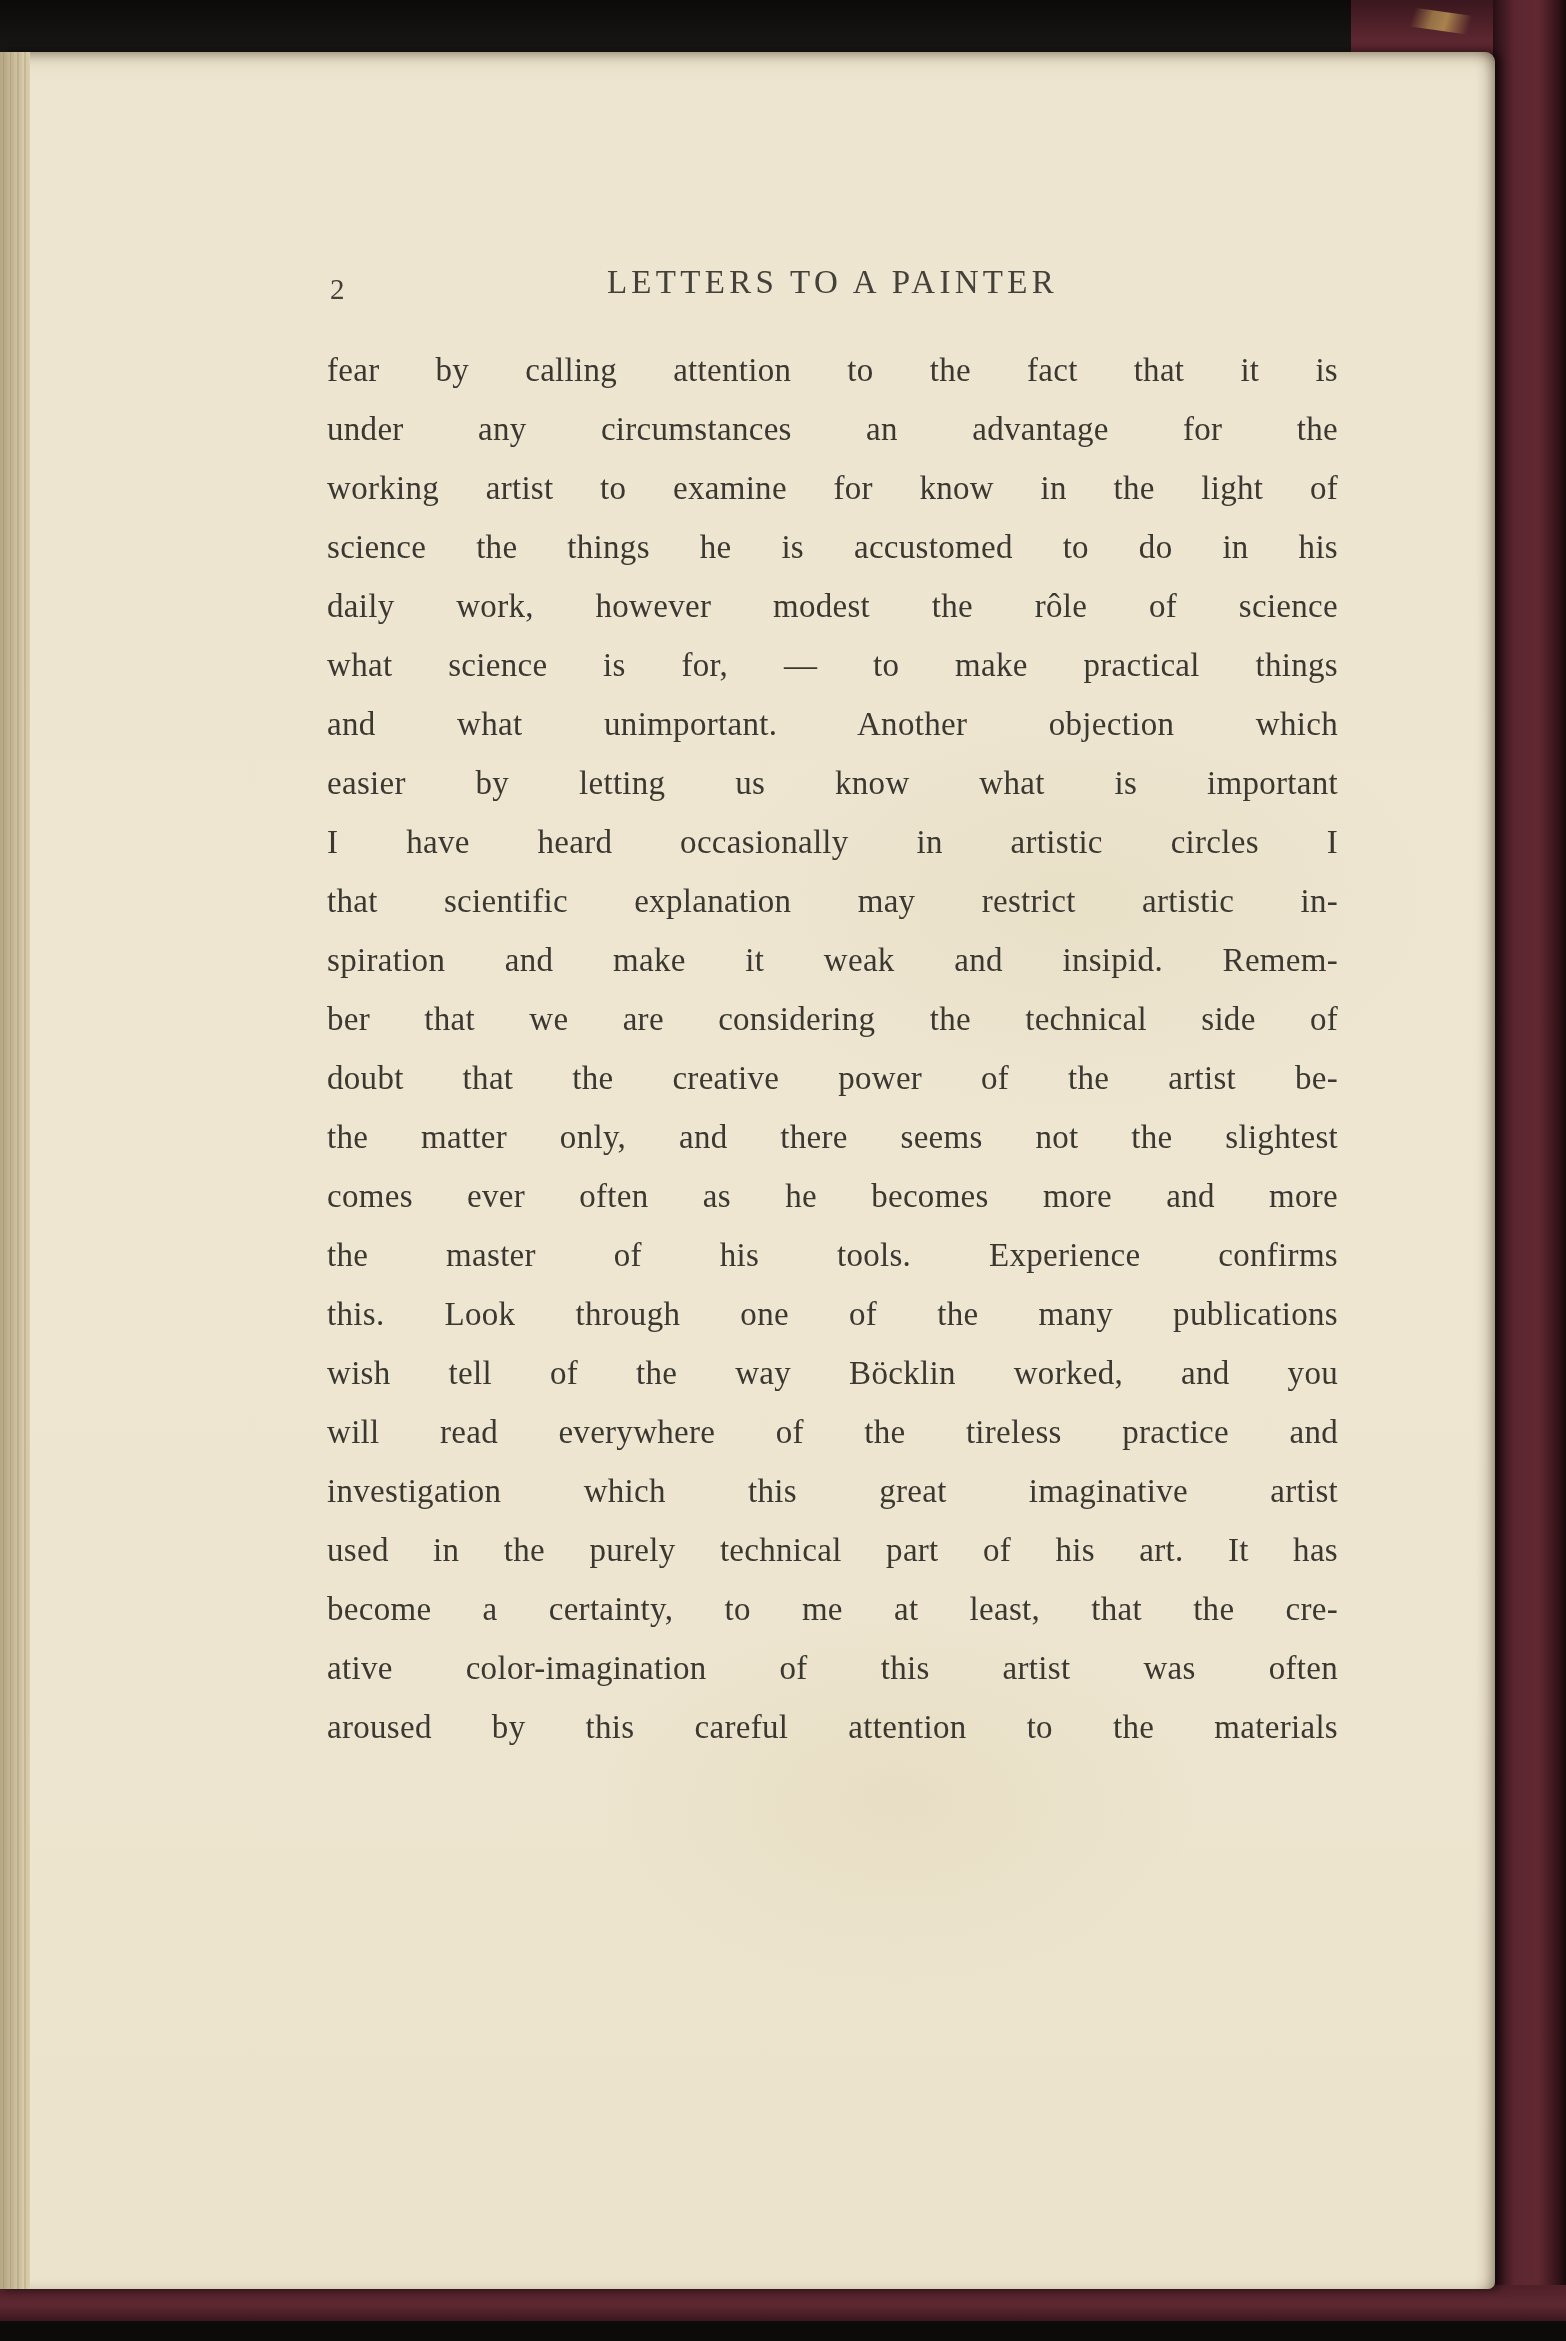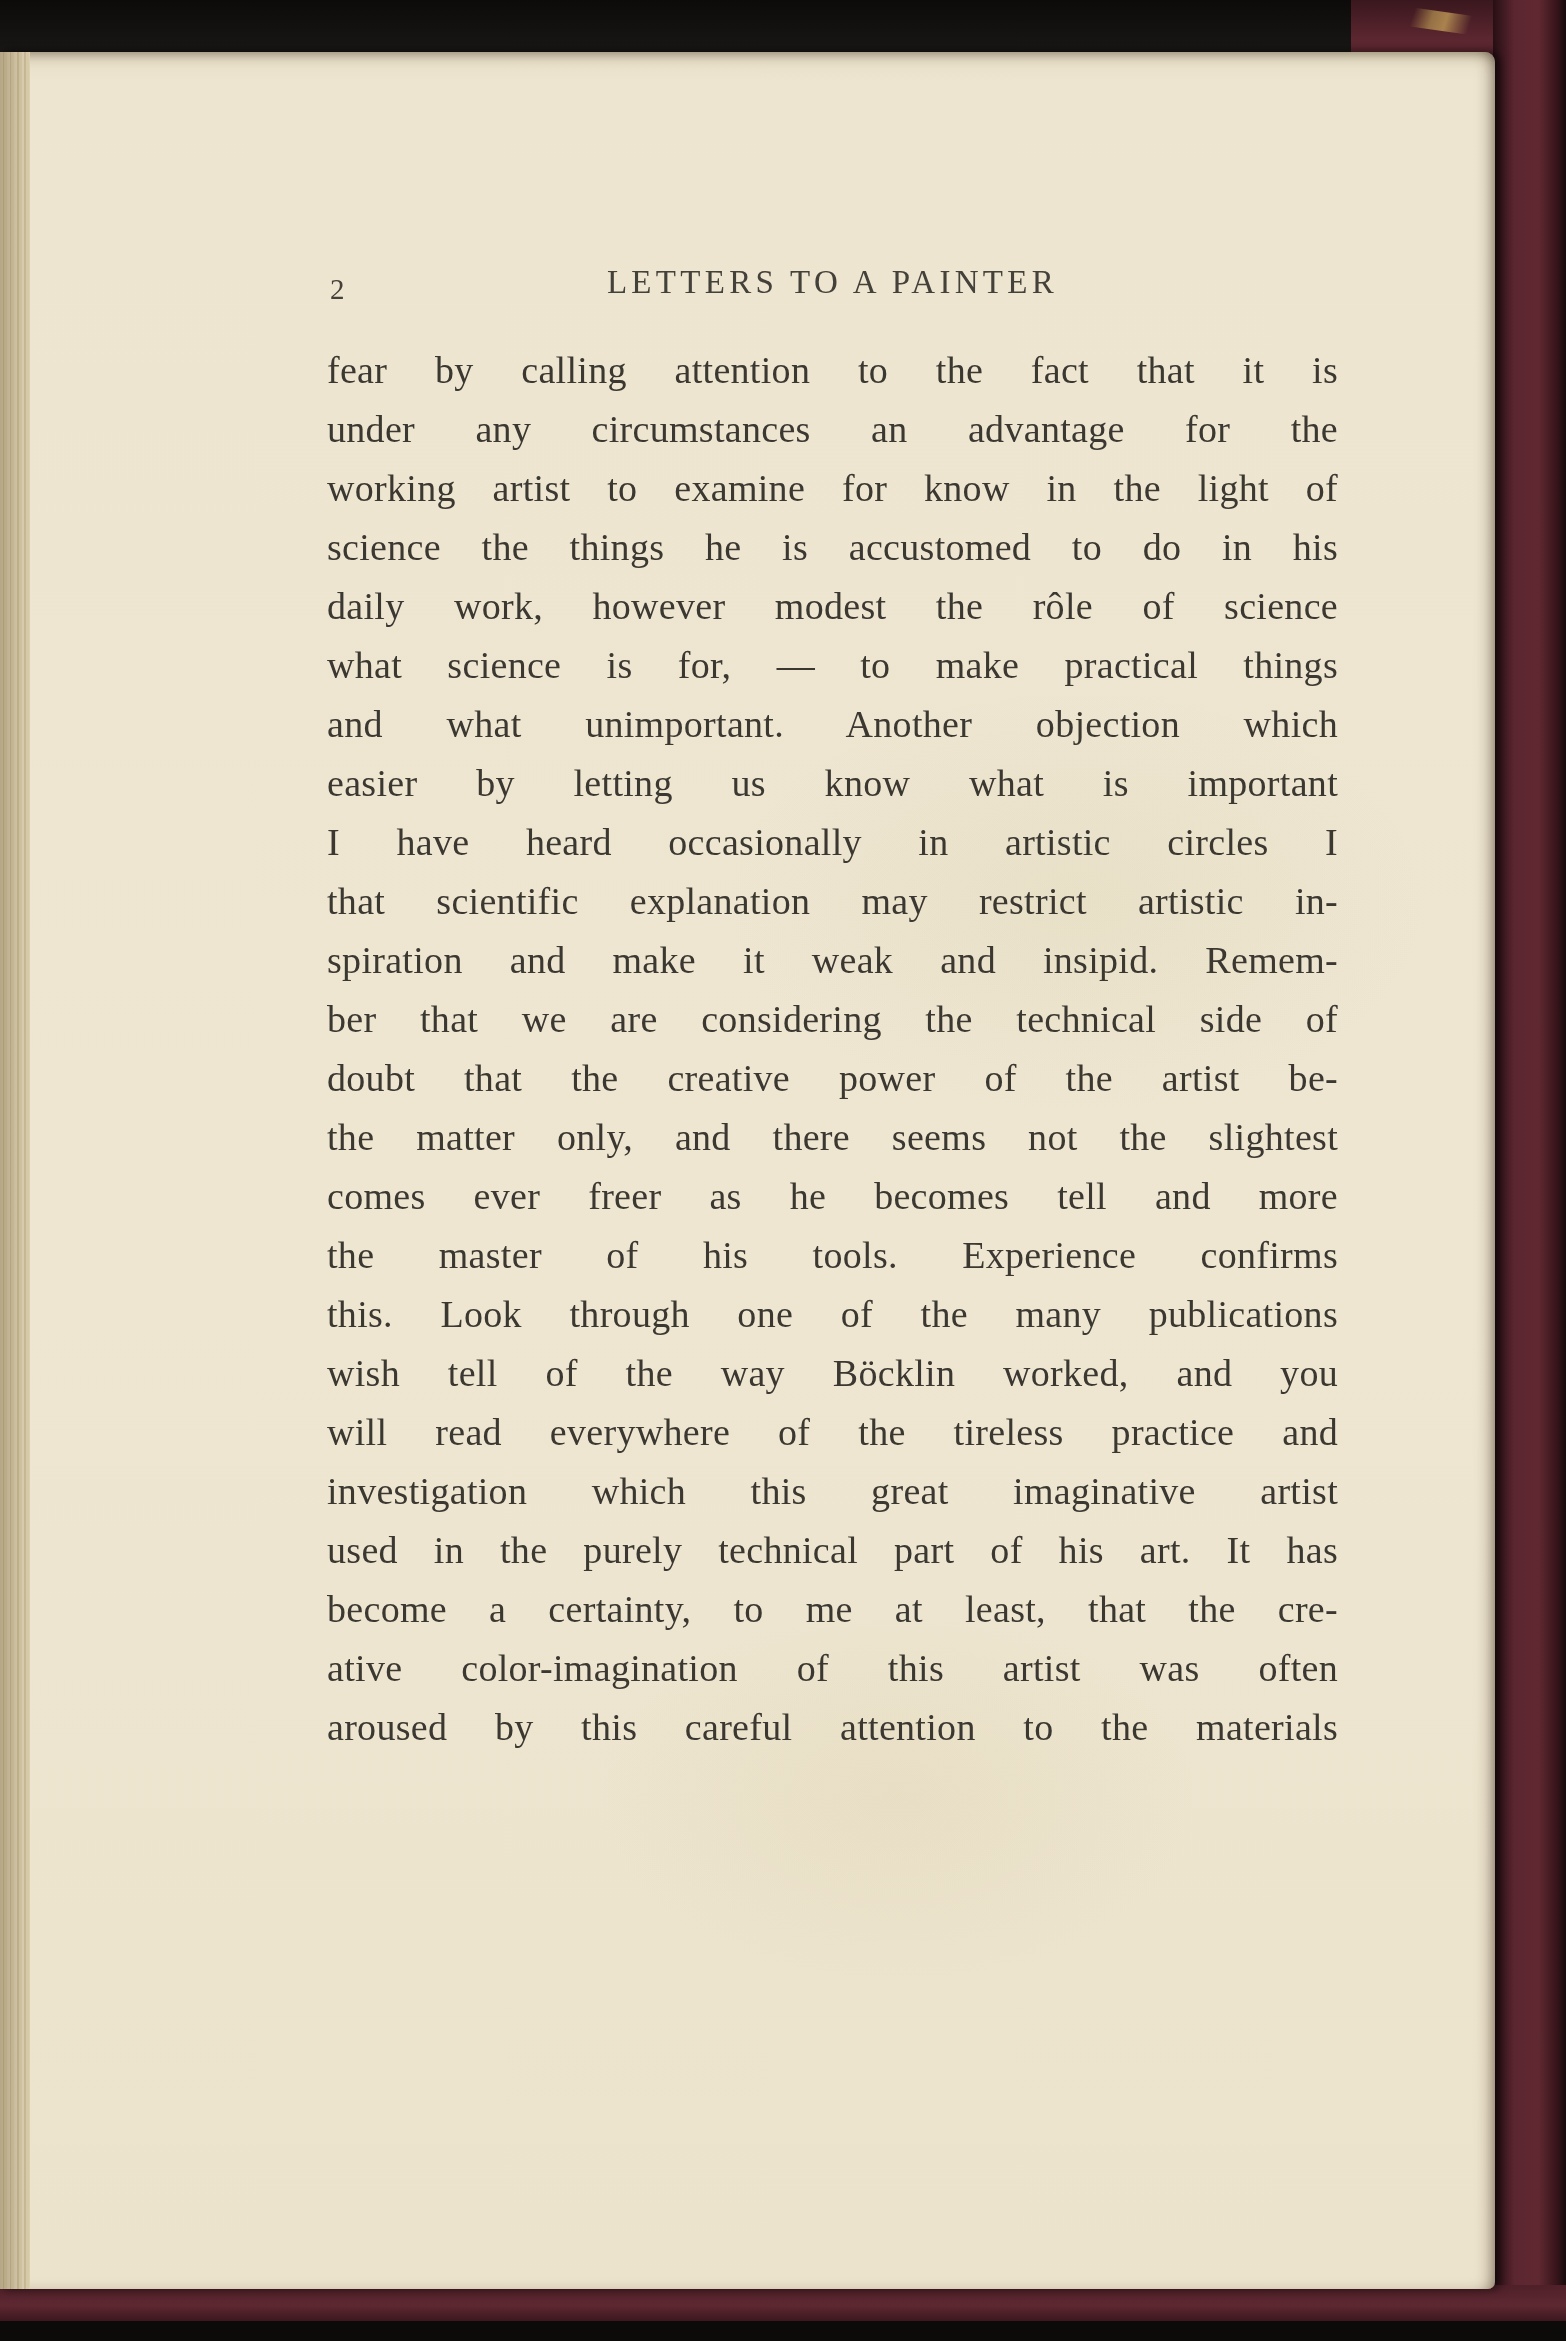--- a/index.html
+++ b/index.html
@@ -104,21 +104,21 @@
     padding-top: 2.9px;
     white-space: nowrap;
     text-align: center;
   }
   .body-text {
     position: absolute;
     top: 289px; left: 0; right: 0;
   }
   .body-text .line {
     margin: 0;
-    font-size: 38px;
+    font-size: 33px;
     line-height: 59px;
     letter-spacing: 0.3px;
     text-align: justify;
     text-align-last: justify;
     -moz-text-align-last: justify;
     text-justify: inter-word;
     white-space: normal;
     color: #3b3832;
   }
 </style>
@@ -149,21 +149,21 @@
           <p class="line">daily work, however modest the rôle of science</p>
           <p class="line">what science is for, — to make practical things</p>
           <p class="line">and what unimportant. Another objection which</p>
           <p class="line">easier by letting us know what is important</p>
           <p class="line">I have heard occasionally in artistic circles I</p>
           <p class="line">that scientific explanation may restrict artistic in-</p>
           <p class="line">spiration and make it weak and insipid. Remem-</p>
           <p class="line">ber that we are considering the technical side of</p>
           <p class="line">doubt that the creative power of the artist be-</p>
           <p class="line">the matter only, and there seems not the slightest</p>
-          <p class="line">comes ever freer as he becomes tell and more</p>
+          <p class="line">comes ever often as he becomes more and more</p>
           <p class="line">the master of his tools. Experience confirms</p>
           <p class="line">this. Look through one of the many publications</p>
           <p class="line">wish tell of the way Böcklin worked, and you</p>
           <p class="line">will read everywhere of the tireless practice and</p>
           <p class="line">investigation which this great imaginative artist</p>
           <p class="line">used in the purely technical part of his art. It has</p>
           <p class="line">become a certainty, to me at least, that the cre-</p>
           <p class="line">ative color-imagination of this artist was often</p>
           <p class="line">aroused by this careful attention to the materials</p>
         </div>

